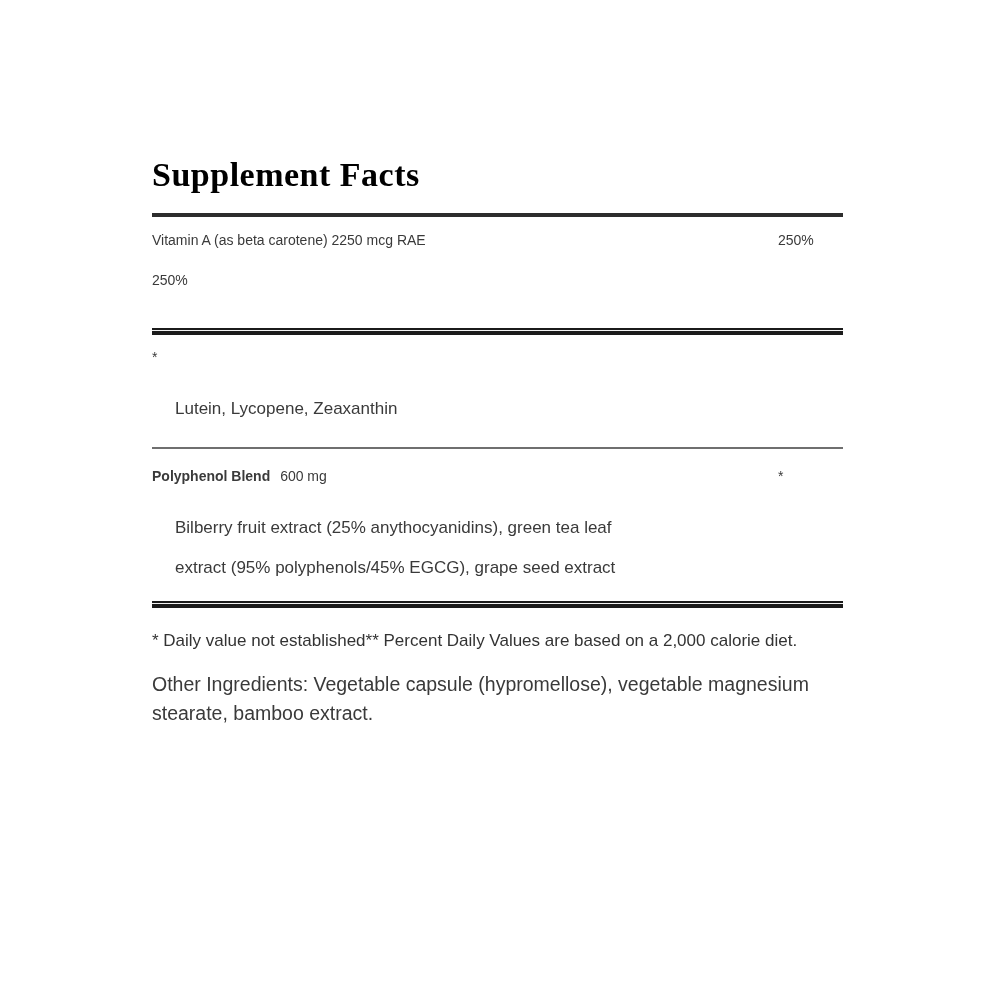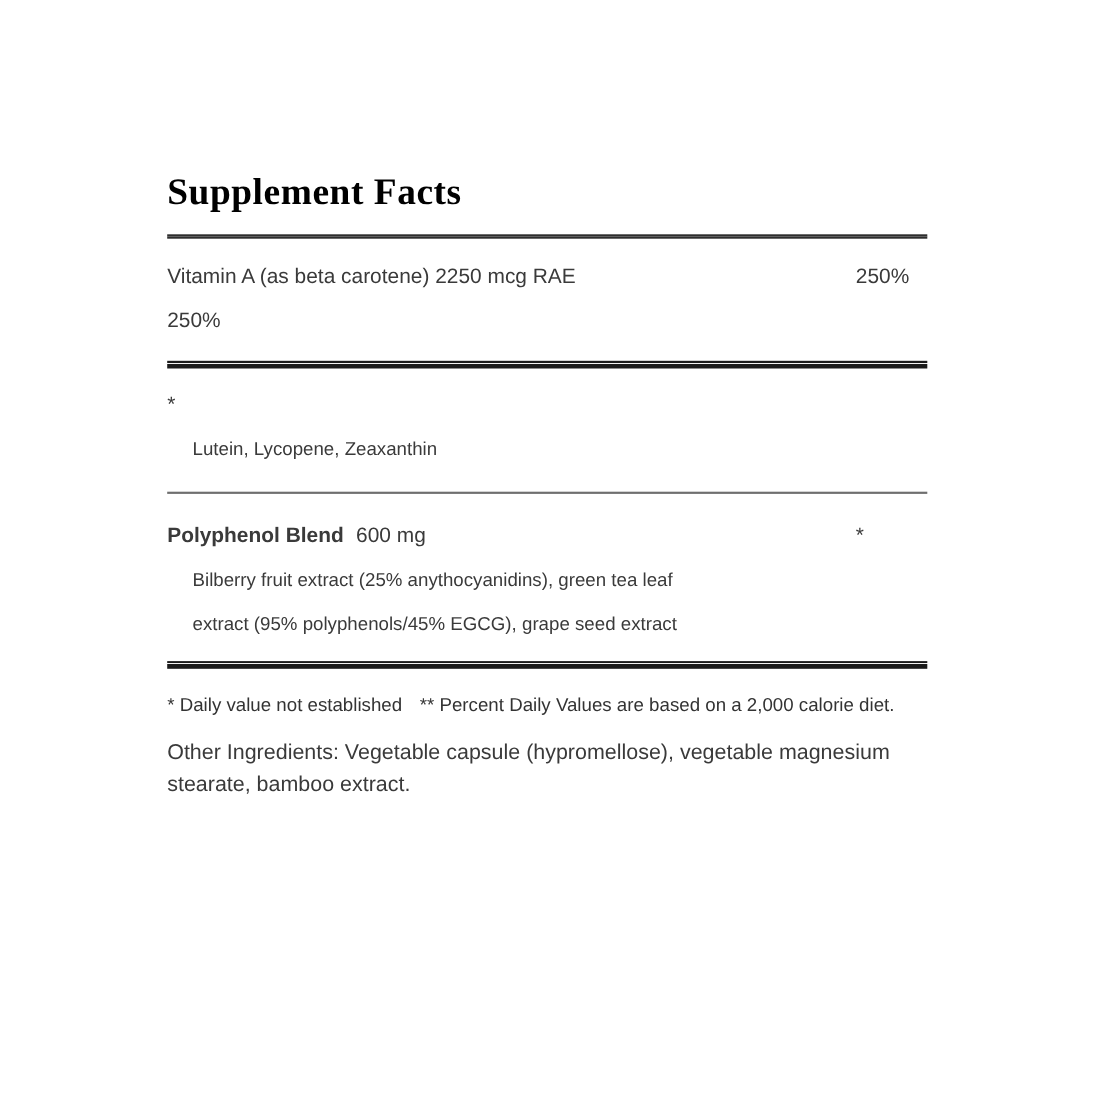--- a/index.html
+++ b/index.html
@@ -33,23 +33,23 @@
   .header-row {
     display: flex;
     justify-content: space-between;
     align-items: center;
     height: 35px;
     font-size: 17.5px;
     color: #2e2e2e;
   }
   .row {
     display: flex;
-    align-items: center;
+    align-items: flex-start;
     height: 40px;
-    font-size: 19px;
+    font-size: 14px;
   }
   .row-name { flex: 1; }
   .row-value { width: 65px; flex-shrink: 0; text-align: left; }
   .nutrient-rows .row:first-child { margin-top: 15px; }
   .bar-1 { margin-top: 16px; }
   .blend-1-heading { margin-top: 14px; }
   .blend-name { font-weight: bold; }
   .blend-amount { margin-left: 6px; }
   .component-line {
     height: 40px;
@@ -57,21 +57,21 @@
     align-items: center;
     padding-left: 23px;
     font-size: 17px;
   }
   .rule-mid { margin-top: 18px; }
   .blend-2-heading { margin-top: 19px; }
   .bar-2 { margin-top: 13px; }
   .footnote-row {
     margin-top: 20px;
     display: flex;
-    gap: 16px;
+    gap: 0;
     font-size: 17px;
     line-height: 25px;
     color: #333333;
   }
   .other-ingredients {
     margin-top: 17px;
     font-size: 19.5px;
     line-height: 29px;
     max-width: 691px;
   }

